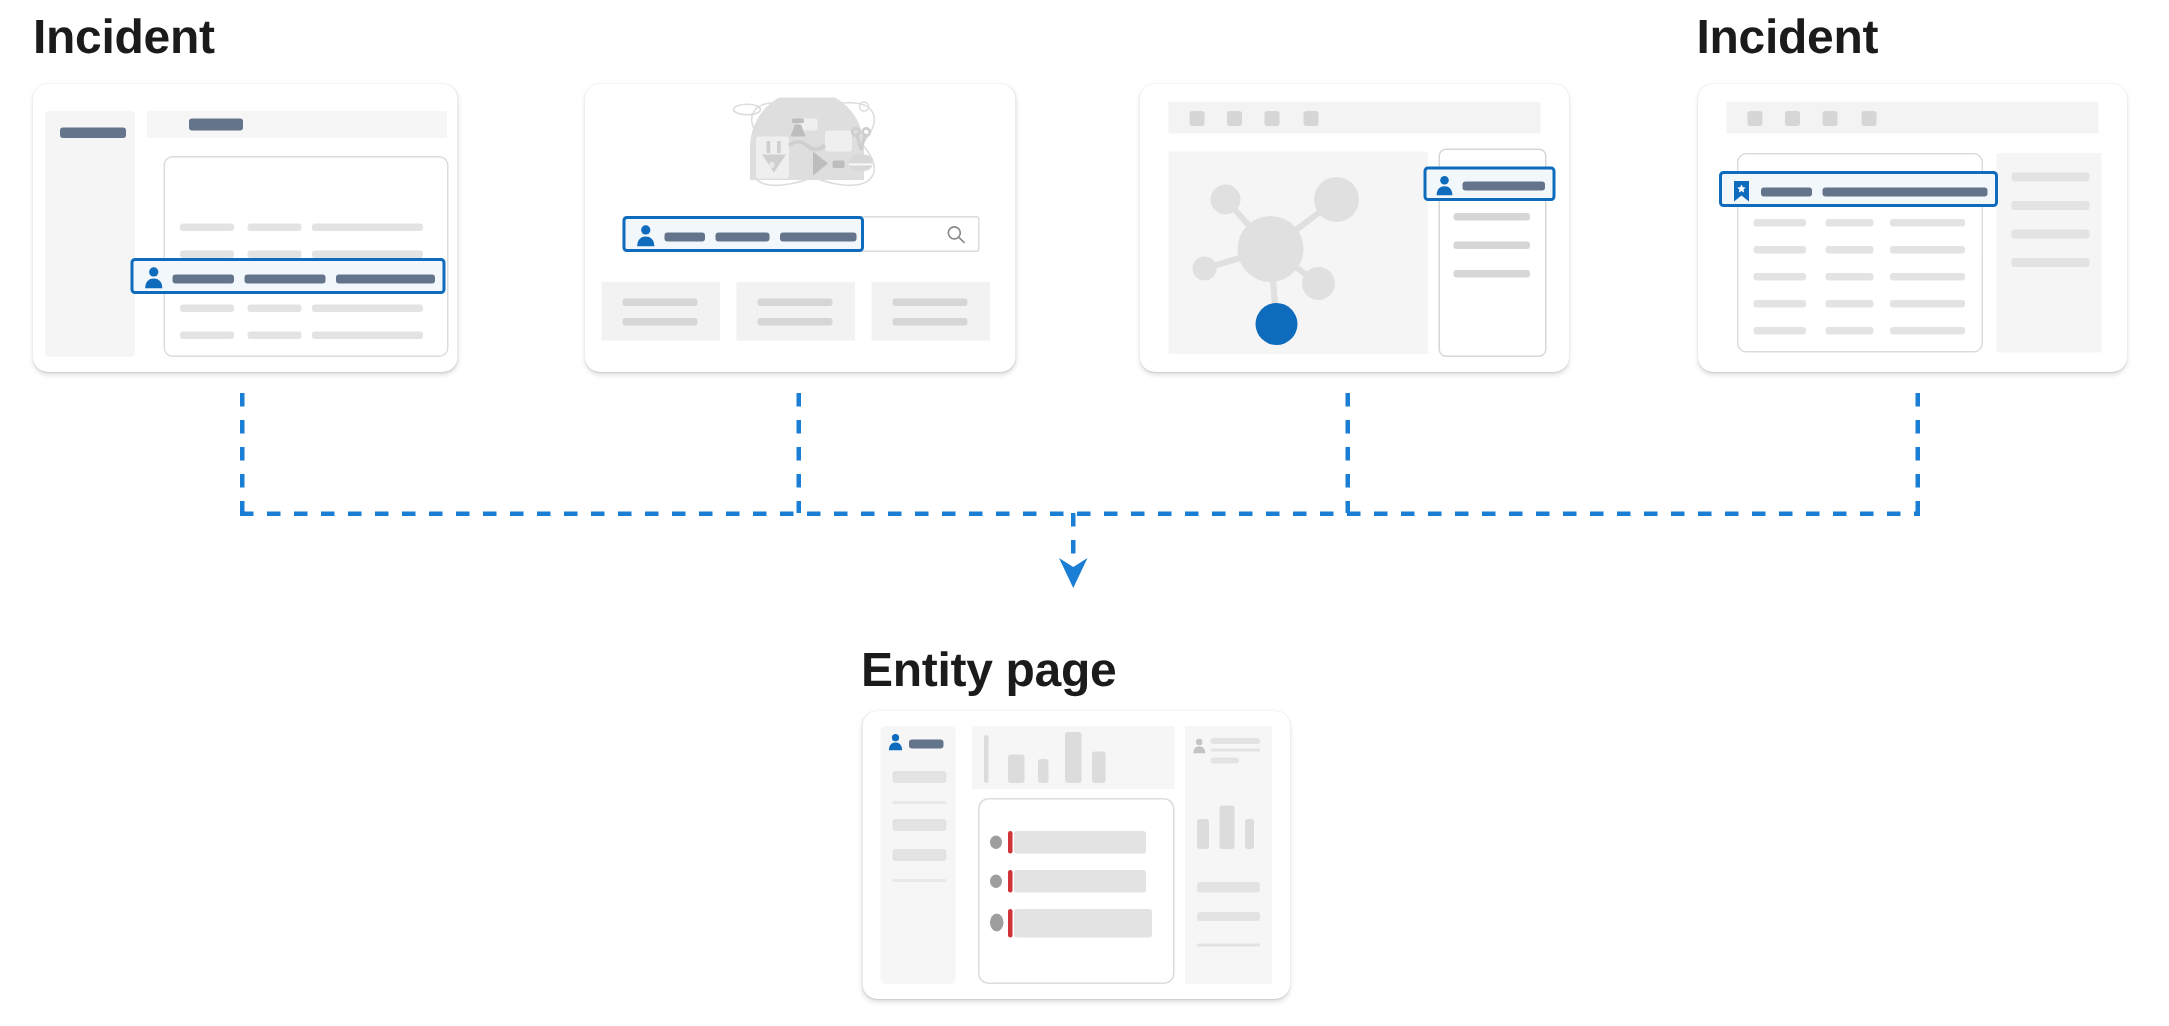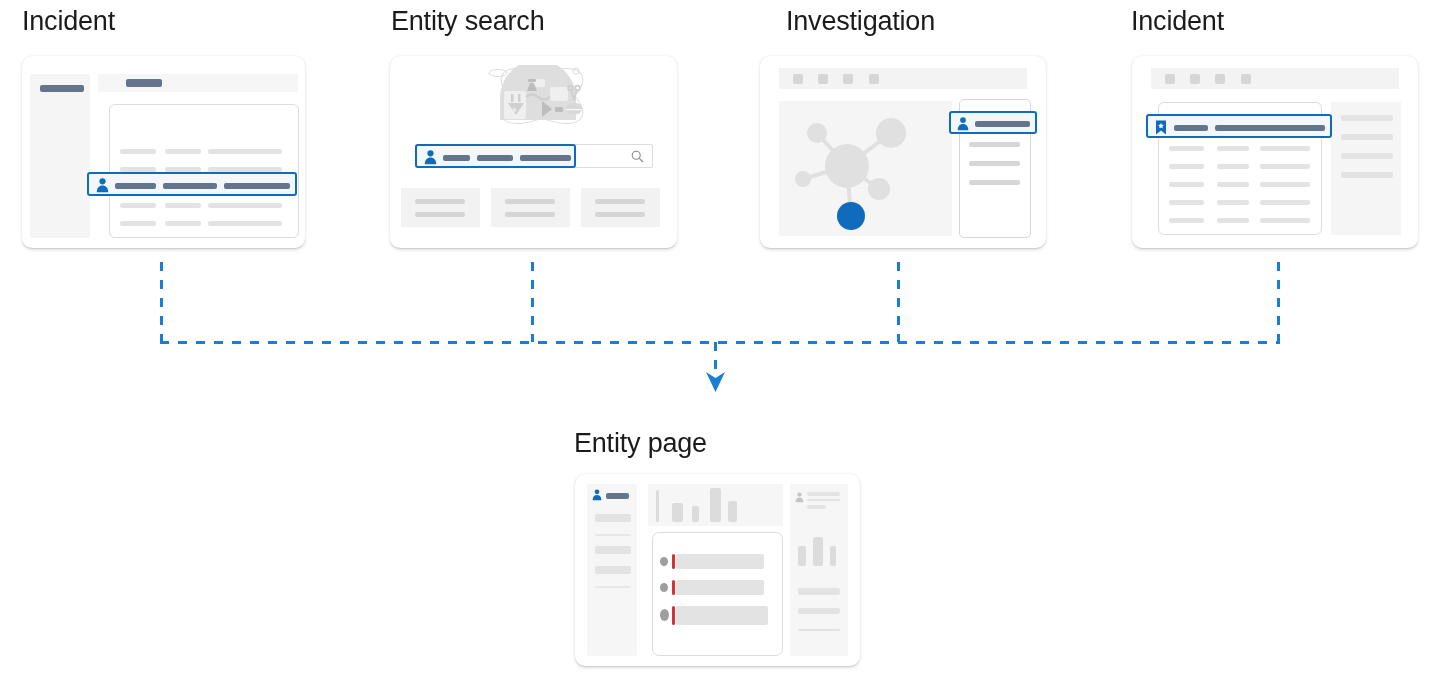--- a/index.html
+++ b/index.html
@@ -15,22 +15,22 @@
     overflow: hidden;
   }
   .stage {
     position: absolute;
     inset: 0;
   }
 
   
   .card-title {
     position: absolute;
-    font-size: 27px;
-    font-weight: 400;
+    font-size: 32px;
+    font-weight: 700;
     color: #1b1b1b;
     letter-spacing: -0.2px;
     white-space: nowrap;
     line-height: 1;
   }
 
   
   .card {
     position: absolute;
     background: #ffffff;
@@ -91,22 +91,20 @@
   #ep-chartbox { position:absolute; left:73px; top:10px; width:135px; height:42px; background:#f6f6f6; }
   #ep-listbox { position:absolute; left:77px; top:58px; width:131px; height:124px; border:1.5px solid #dcdcdc; border-radius:7px; box-sizing:border-box; background:#fff; }
   #ep-right  { position:absolute; left:215px; top:10px; width:58px; height:172px; background:#f6f6f6; }
 </style>
 </head>
 <body>
 
 <div class="stage">
 
   <div class="card-title" style="left:22px; top:8px;">Incident</div>
-  <div class="card-title" style="left:391px; top:8px;">Entity search</div>
-  <div class="card-title" style="left:786px; top:8px;">Investigation</div>
   <div class="card-title" style="left:1131px; top:8px;">Incident</div>
   <div class="card-title" style="left:574px; top:430px;">Entity page</div>
 
   <div class="card" id="incident-card">
     <div id="inc-sidebar">
       <div class="bar g-dark" style="left:10px; top:11px; width:44px; height:7px;"></div>
     </div>
     <div id="inc-topbar">
       <div class="bar g-dark" style="left:28px; top:5px; width:36px; height:8px;"></div>
     </div>

